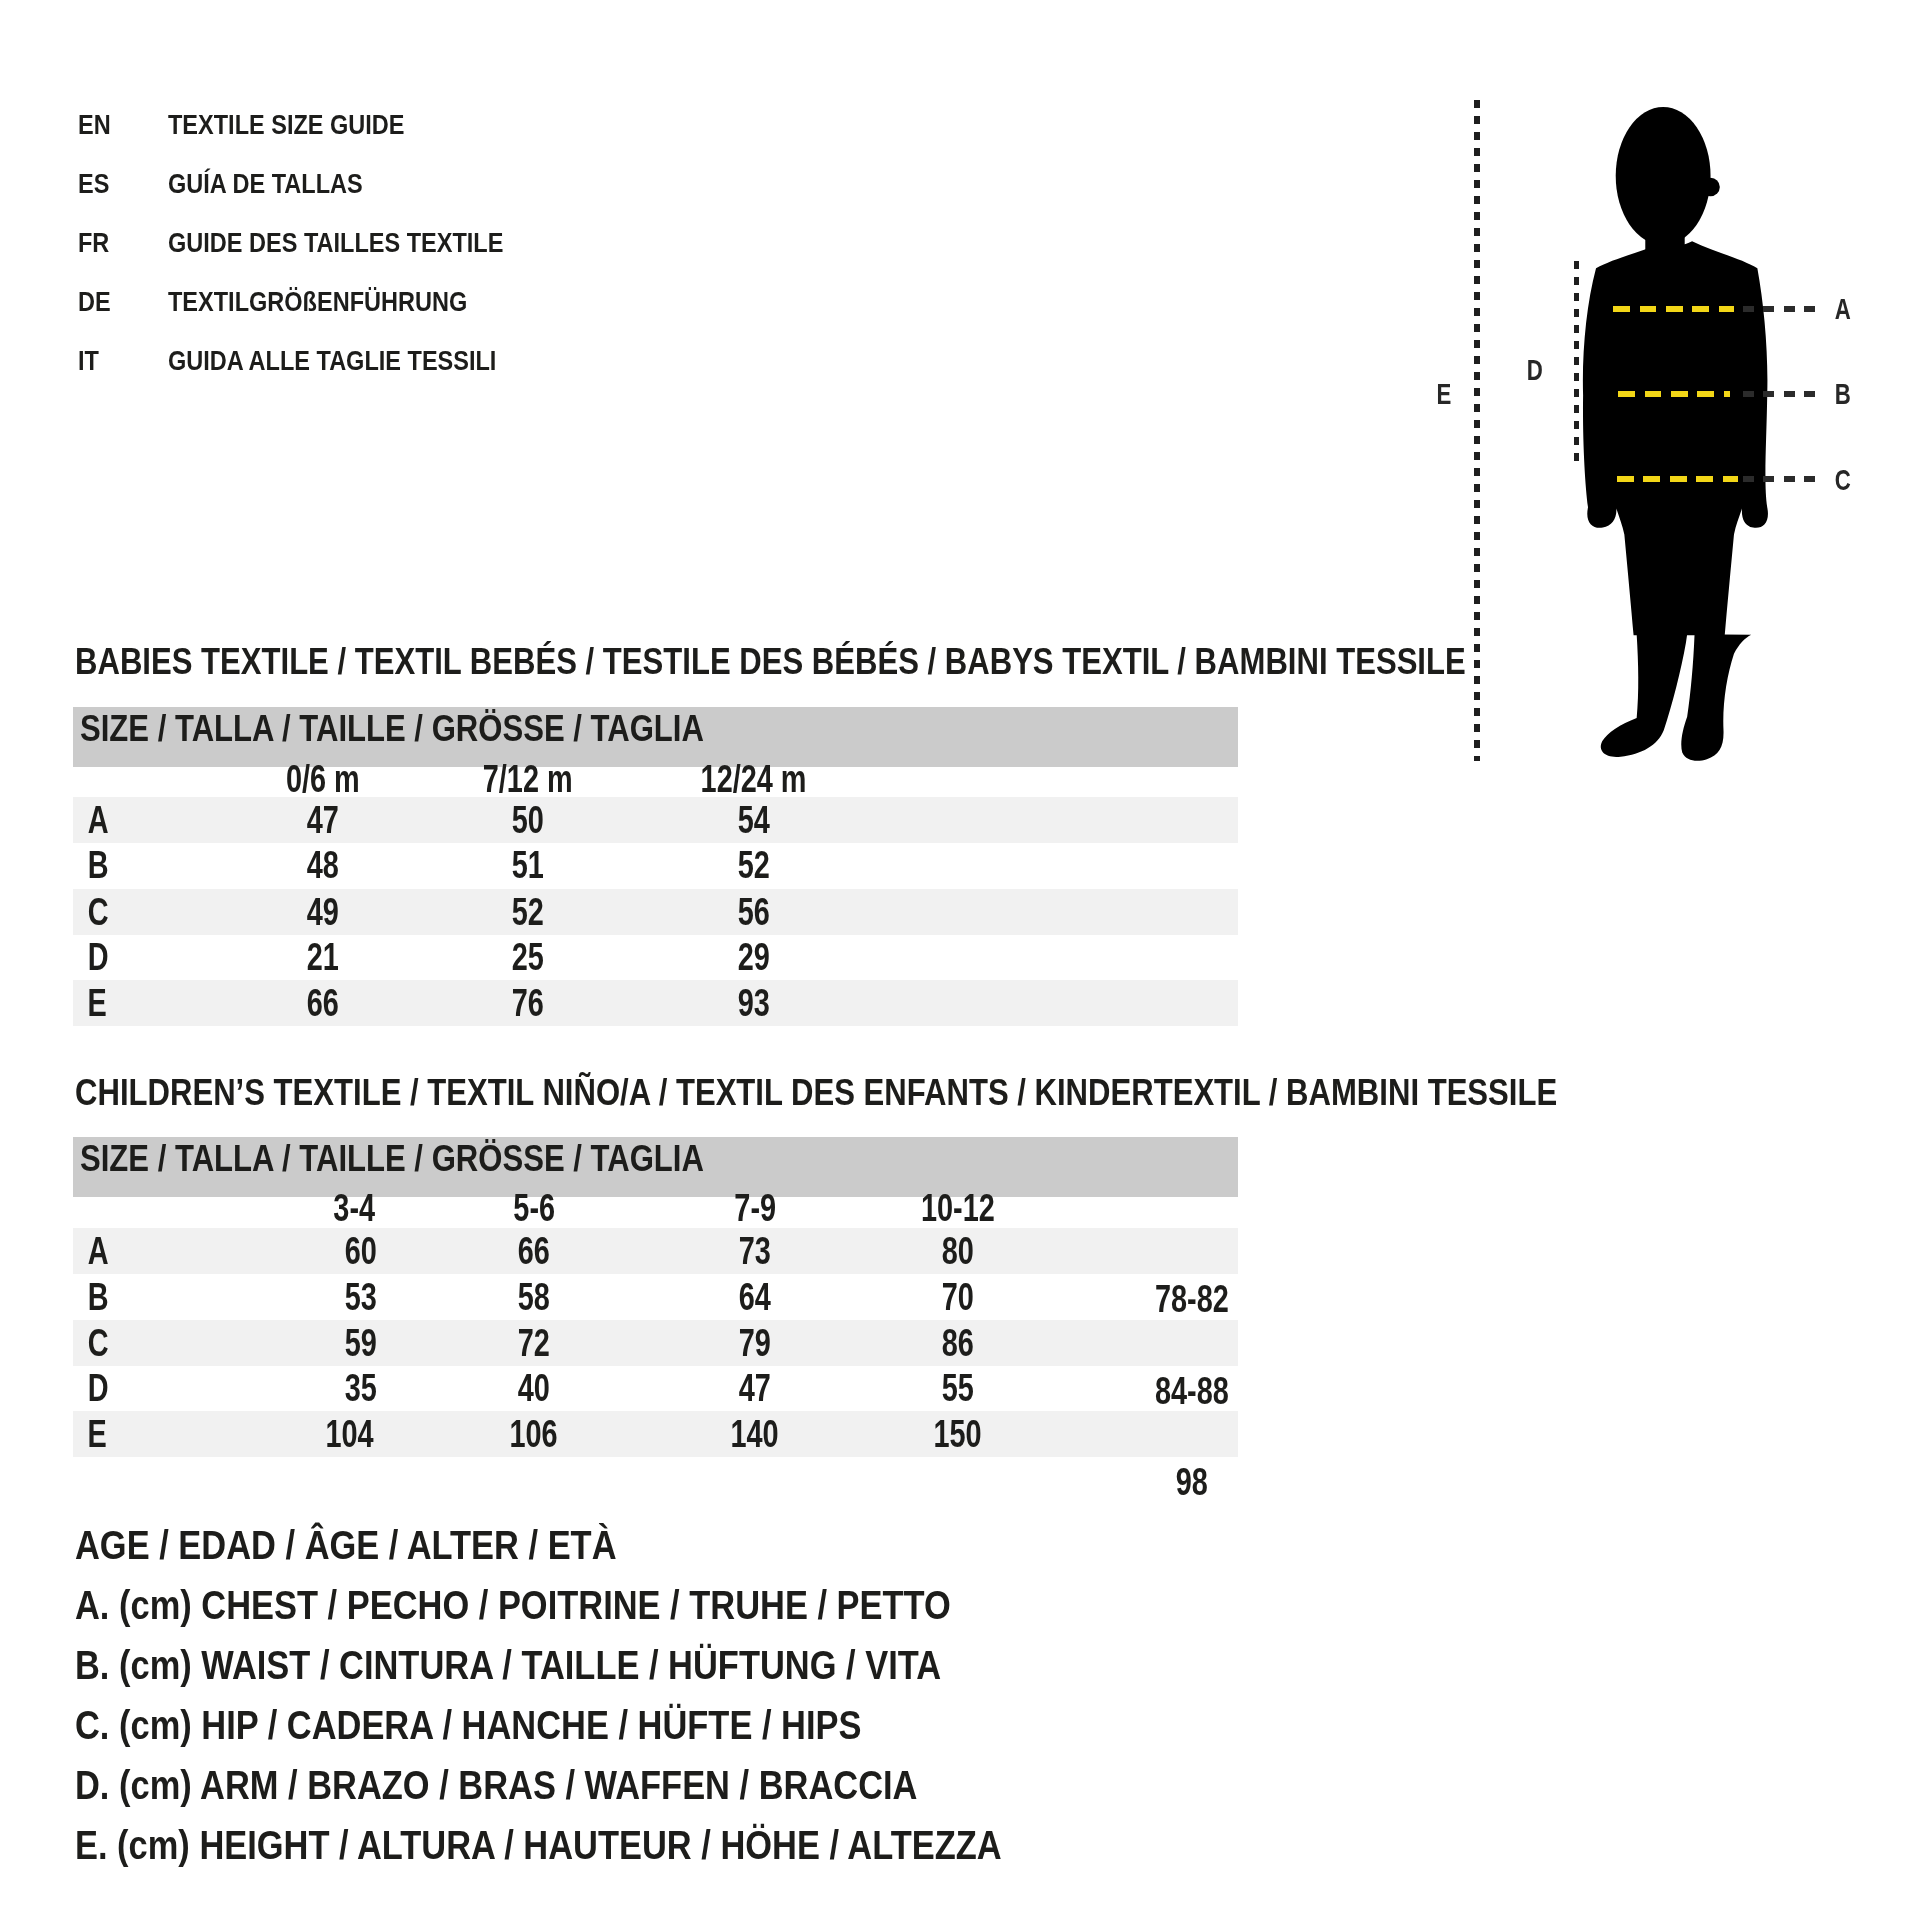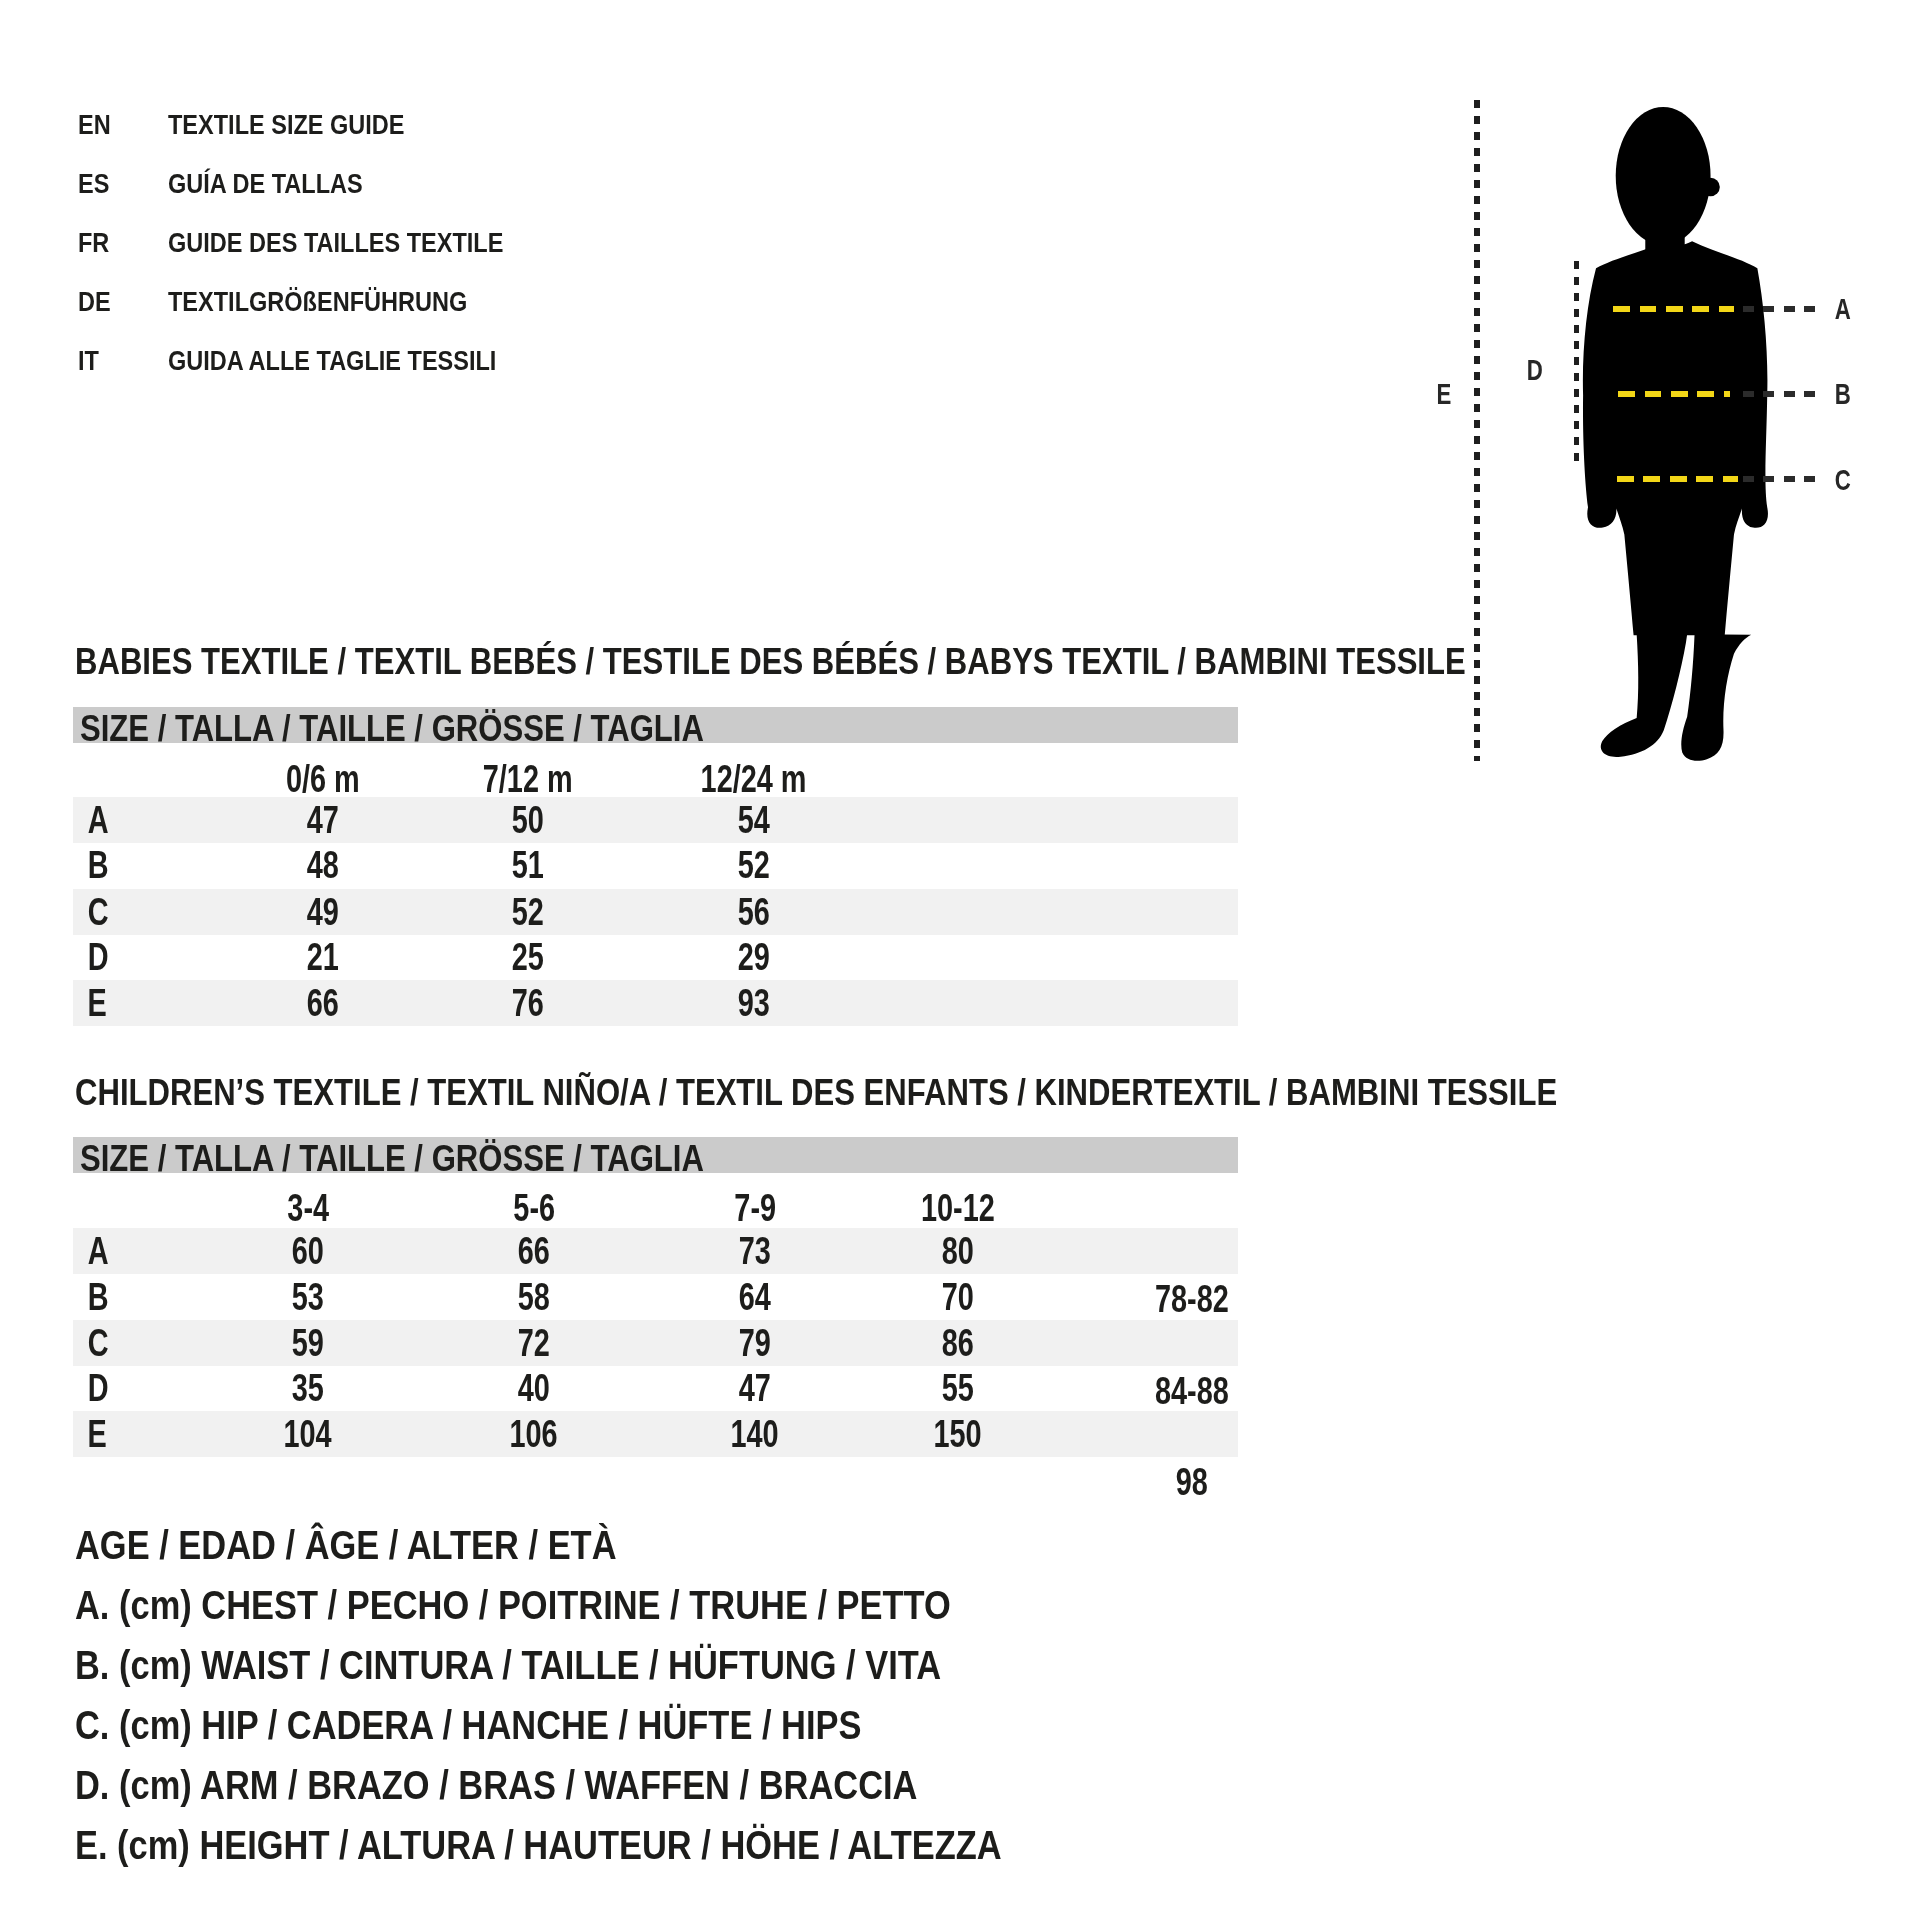--- a/index.html
+++ b/index.html
@@ -12,38 +12,38 @@
   .lang{position:absolute;left:78px;top:95px;}
   .lang-row{display:flex;height:59px;line-height:59px;font-size:28px;}
   .lang-code{width:90px;flex:0 0 90px;}
 
   
   .sec-heading{position:absolute;left:75px;height:41px;line-height:41px;font-size:37px;}
   .h-babies{top:641px;}
   .h-children{top:1072px;}
 
   
-  .size-bar{position:absolute;left:73px;width:1165px;height:36px;line-height:44px;
+  .size-bar{position:absolute;left:73px;width:1165px;height:60px;line-height:44px;
             background:#cbcbcb;font-size:37px;padding:0;}
   .size-bar .cond{margin-left:6.8px;}
   .bar-babies{top:707px;}
   .bar-children{top:1137px;}
 
   
   .cols-row{position:absolute;left:73px;width:1165px;height:38px;line-height:38px;font-size:39px;}
   .cols-babies{top:760px;}
   .cols-children{top:1189px;}
   .trow{position:absolute;left:73px;width:1165px;height:46px;line-height:46px;font-size:39px;}
   .stripe{background:#f1f1f1;}
   .rletter{position:absolute;left:11px;top:0;}
   .cell{position:absolute;top:0;width:148px;text-align:center;}
   
   .bc0{left:176px;text-align:center;} .bc1{left:381px;} .bc2{left:607px;}
   
-  .cc0{left:161px;} .cc1{left:387px;} .cc2{left:608px;text-align:center;} .cc3{left:811px;} .cc4{left:1045px;margin-top:48px;}
+  .cc0{left:161px;text-align:right;} .cc1{left:387px;} .cc2{left:608px;text-align:center;} .cc3{left:811px;} .cc4{left:1045px;margin-top:48px;}
   .bt0{top:797px;} .bt1{top:842px;} .bt2{top:889px;} .bt3{top:934px;} .bt4{top:980px;}
   .ct0{top:1228px;} .ct1{top:1274px;} .ct2{top:1320px;} .ct3{top:1365px;} .ct4{top:1411px;}
 
   
   .legend{position:absolute;left:75px;top:1515px;font-size:41px;}
   .legend-line{height:60px;line-height:60px;}
 
   
   .vline{position:absolute;background:repeating-linear-gradient(to bottom,#1e1e1e 0 8px,transparent 8px 16px);}
   .e-line{left:1474px;top:100px;width:5.5px;height:661px;}

